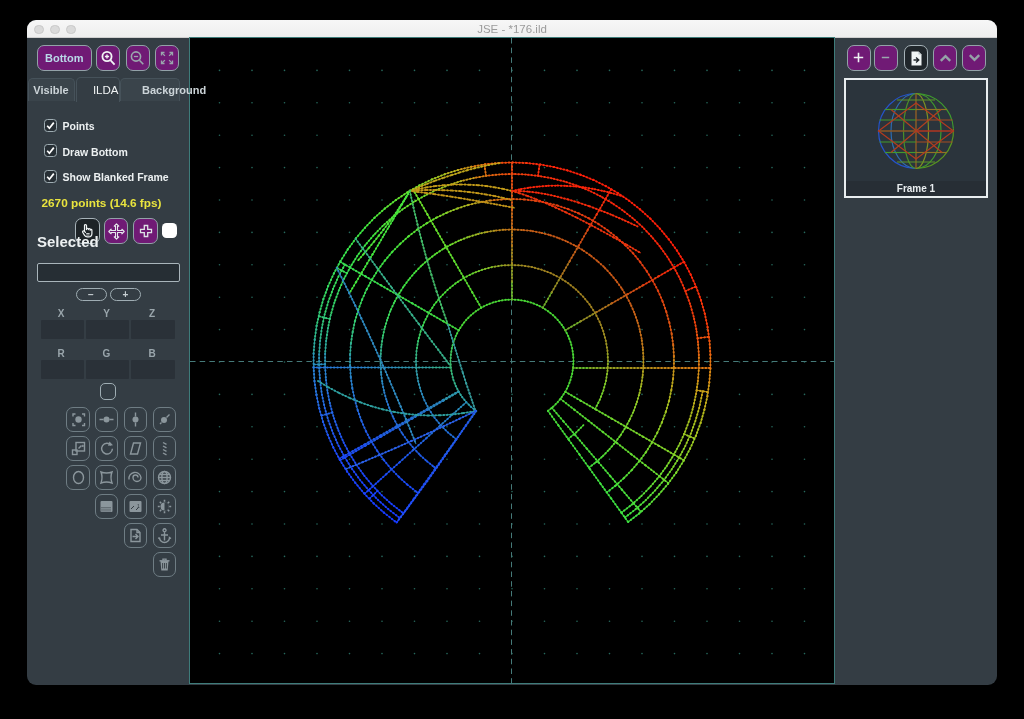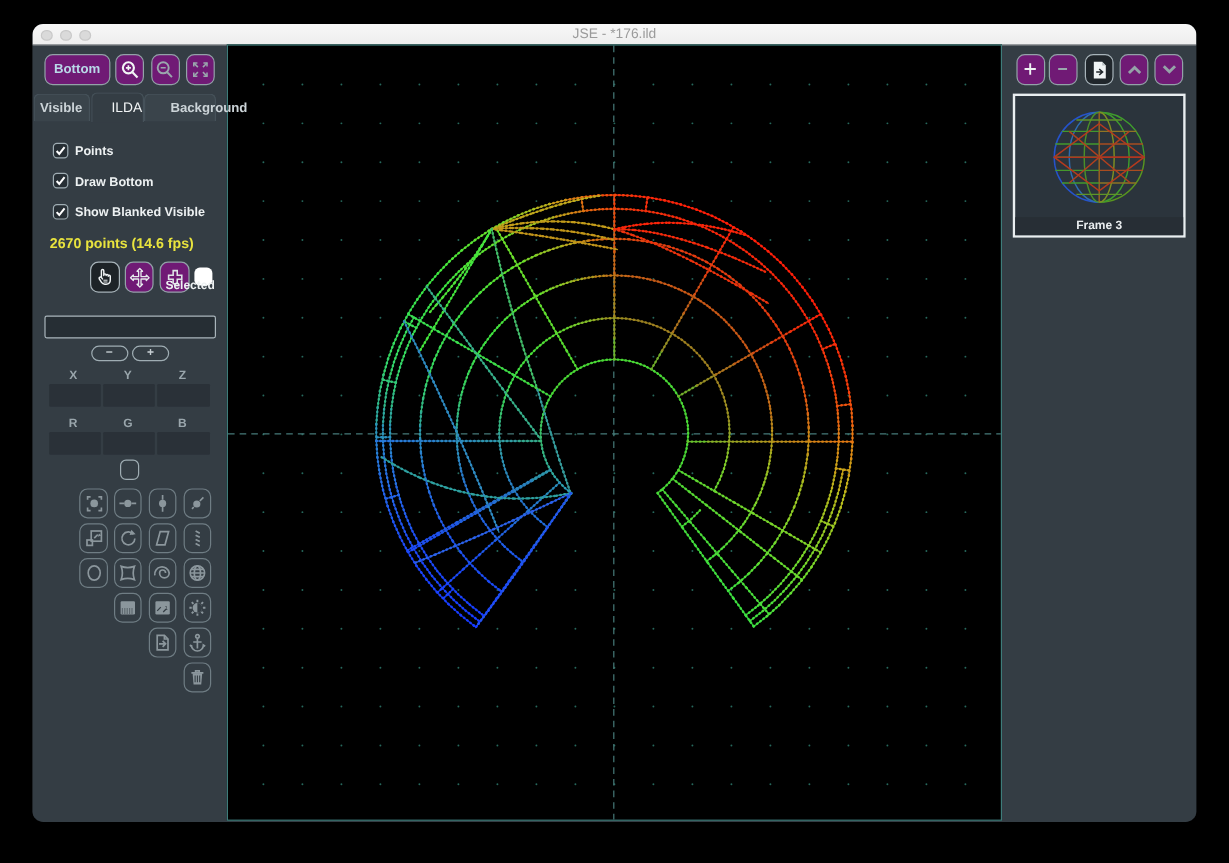--- a/index.html
+++ b/index.html
@@ -1910,40 +1910,40 @@
 <div class="lbl" style="left:62.5px;top:120px;font-size:10.5px;">Points</div>
 <div class="abs" style="left:44px;top:144px;width:13px;height:13px;background:#272f35;border:1.5px solid #9fadb3;border-radius:3.5px;"></div>
 <svg class="abs" width="13" height="13" style="left:44px;top:144px" viewBox="0 0 13 13">
     <path d="M3.2 6.8l2.2 2.4 4.4-5.6" stroke="#fff" stroke-width="1.7" fill="none"></path>
   </svg>
 <div class="lbl" style="left:62.5px;top:145.5px;font-size:10.5px;">Draw Bottom</div>
 <div class="abs" style="left:44px;top:169.5px;width:13px;height:13px;background:#272f35;border:1.5px solid #9fadb3;border-radius:3.5px;"></div>
 <svg class="abs" width="13" height="13" style="left:44px;top:169.5px" viewBox="0 0 13 13">
     <path d="M3.2 6.8l2.2 2.4 4.4-5.6" stroke="#fff" stroke-width="1.7" fill="none"></path>
   </svg>
-<div class="lbl" style="left:62.5px;top:171px;font-size:10.5px;">Show Blanked Visible</div>
+<div class="lbl" style="left:62.5px;top:171px;font-size:10.5px;">Show Blanked Frame</div>
 <div class="abs" style="left:41.5px;top:195.5px;color:#e9e43e;font-weight:bold;font-size:11.8px;">2670 points (14.6 fps)</div>
 <div class="btn" style="left:75px;top:217.5px;width:24.5px;height:26px;background:#1d2327;border-color:#a7b3b9;">
 <svg width="17" height="17" style="position:absolute;left:2.5px;top:3.5px" viewBox="0 0 17 17">
       <path d="M5.5 8.5V3.6c0-1.4 2-1.4 2 0v4M7.5 7.2c0-1.3 1.9-1.3 1.9 0M9.4 7.6c0-1.2 1.8-1.2 1.8 0M11.2 8.2c0-1 1.7-1 1.7 0v3.2c0 2-1.3 3.4-3.4 3.4H8.3c-1.2 0-2.1-.6-2.7-1.5L3.8 10.5c-.8-1.2.8-2.2 1.7-1.2l.9 1.1" fill="none" stroke="#f0f4f5" stroke-width="1.2" stroke-linecap="round" stroke-linejoin="round"></path>
       <path d="M7.2 11.5h3.4M7.2 13h3.4" stroke="#f0f4f5" stroke-width="0.8"></path>
     </svg>
   </div>
 <div class="btn" style="left:103.5px;top:217.5px;width:24.5px;height:26px;">
 <svg width="19" height="19" style="position:absolute;left:2px;top:3px" viewBox="0 0 19 19">
       <path d="M9.5 1.8L11.8 4.1L10.5 4.1L10.5 8.5L14.9 8.5L14.9 7.2L17.2 9.5L14.9 11.8L14.9 10.5L10.5 10.5L10.5 14.9L11.8 14.9L9.5 17.2L7.2 14.9L8.5 14.9L8.5 10.5L4.1 10.5L4.1 11.8L1.8 9.5L4.1 7.2L4.1 8.5L8.5 8.5L8.5 4.1L7.2 4.1Z" stroke="#e6ebed" stroke-width="1.1" fill="none" stroke-linejoin="round"></path>
     </svg>
   </div>
 <div class="btn" style="left:132.5px;top:217.5px;width:25px;height:26px;">
 <svg width="18" height="18" style="position:absolute;left:3px;top:3.5px" viewBox="0 0 18 18">
       <path d="M7.3 3.5h3.4v3.8h3.8v3.4h-3.8v3.8H7.3v-3.8H3.5V7.3h3.8z" stroke="#dde3e6" stroke-width="1.3" fill="none"></path>
     </svg>
   </div>
 <div class="abs" style="left:161.5px;top:223px;width:15.5px;height:15px;background:#fff;border-radius:4.5px;"></div>
-<div class="lbl" style="left:37px;top:233px;width:142px;text-align:right;font-size:10px;">Selected</div>
+<div class="lbl" style="left:37px;top:233px;width:142px;text-align:left;font-size:15px;">Selected</div>
 <div class="abs" style="left:37px;top:262.5px;width:143px;height:19.5px;background:#262e34;border:1.3px solid #a9b5bb;border-radius:2px;"></div>
 <div class="abs" style="left:75.5px;top:287.5px;width:31px;height:13.5px;border:1.2px solid #9fadb3;border-radius:7px;color:#c6ced2;font-size:10px;font-weight:bold;text-align:center;line-height:11px;">−</div>
 <div class="abs" style="left:110px;top:287.5px;width:31px;height:13.5px;border:1.2px solid #9fadb3;border-radius:7px;color:#c6ced2;font-size:10px;font-weight:bold;text-align:center;line-height:11px;">+</div>
 <div class="abs" style="left:51px;top:307.5px;width:20px;text-align:center;color:#9aa6ac;font-weight:bold;font-size:10px;">X</div>
 <div class="abs" style="left:96.5px;top:307.5px;width:20px;text-align:center;color:#9aa6ac;font-weight:bold;font-size:10px;">Y</div>
 <div class="abs" style="left:142px;top:307.5px;width:20px;text-align:center;color:#9aa6ac;font-weight:bold;font-size:10px;">Z</div>
 <div class="fld" style="left:40.5px;top:319.5px;width:43.5px;height:19.5px;"></div>
 <div class="fld" style="left:85.5px;top:319.5px;width:43.5px;height:19.5px;"></div>
 <div class="fld" style="left:130.5px;top:319.5px;width:44px;height:19.5px;"></div>
 <div class="abs" style="left:51px;top:347.5px;width:20px;text-align:center;color:#9aa6ac;font-weight:bold;font-size:10px;">R</div>
@@ -2092,21 +2092,21 @@
 <svg width="15" height="15" viewBox="0 0 15 15" style="position:absolute;left:4.5px;top:5.5px">
       <path d="M2.8 9.8L7.5 5.2l4.7 4.6" stroke="#95a2a8" stroke-width="2.4" fill="none"></path>
     </svg>
   </div>
 <div class="btn" style="left:961.5px;top:44.5px;width:24.5px;height:26.5px;">
 <svg width="15" height="15" viewBox="0 0 15 15" style="position:absolute;left:4.5px;top:4.5px">
       <path d="M2.8 5.2L7.5 9.8l4.7-4.6" stroke="#95a2a8" stroke-width="2.4" fill="none"></path>
     </svg>
   </div>
 <div class="abs" style="left:844px;top:77.5px;width:144px;height:120px;border:2px solid #e9eef0;background:#2b343c;"></div>
-<div class="abs" style="left:846px;top:180.5px;width:140px;height:15px;background:#272e35;color:#e9edef;font-size:10px;font-weight:bold;text-align:center;line-height:15px;">Frame 3</div>
+<div class="abs" style="left:846px;top:180.5px;width:140px;height:15px;background:#272e35;color:#e9edef;font-size:10px;font-weight:bold;text-align:center;line-height:15px;">Frame 1</div>
 <svg class="abs" width="140" height="101" viewBox="0 0 140 101" style="left:846px;top:79.5px">
 <g fill="none" stroke-width="1.2">
 <path d="M70 13.5a37.5 37.5 0 0 0 0 75" stroke="#2553cb"></path>
 <path d="M70 13.5a37.5 37.5 0 0 1 37.4 35" stroke="#3f9c2d"></path>
 <path d="M107.4 48.5a37.5 37.5 0 0 1-37.4 40" stroke="#58951f"></path>
 <path d="M70 13.5a25 37.5 0 0 0 0 75" stroke="#2e6cb0"></path>
 <path d="M70 13.5a25 37.5 0 0 1 0 75" stroke="#3f9c2d"></path>
 <path d="M70 13.5a12.5 37.5 0 0 0 0 75" stroke="#4b8f28"></path>
 <path d="M70 13.5a12.5 37.5 0 0 1 0 75" stroke="#7f8f22"></path>
 <path d="M70 13.5v75" stroke="#a06420"></path>

